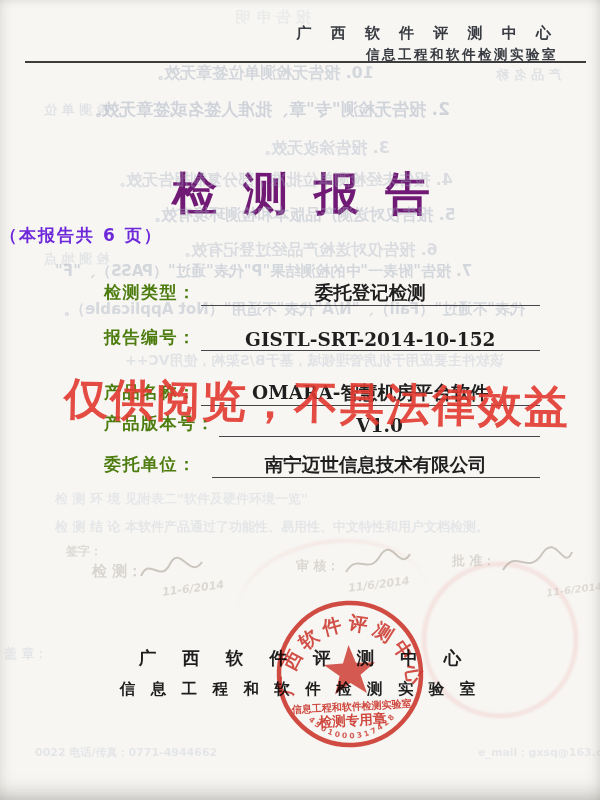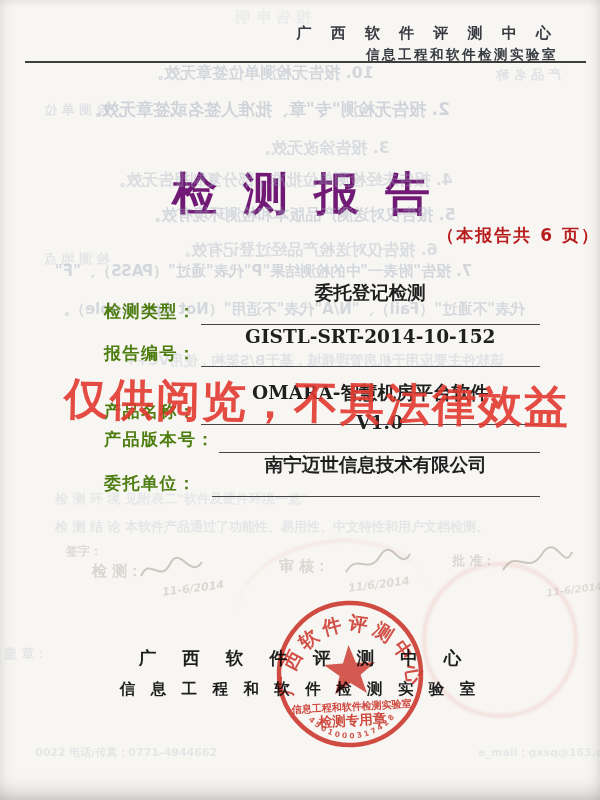--- a/index.html
+++ b/index.html
@@ -15,26 +15,26 @@
   }
   
   .hdr{position:absolute;right:42px;text-align:right;color:#383b41;font-weight:700;white-space:nowrap;}
   .hdr-org{top:24px;font-size:15px;letter-spacing:7px;}
   .hdr-lab{top:46px;font-size:13.5px;letter-spacing:2.5px;}
   .hdr-rule{position:absolute;top:61px;left:25px;right:14px;height:2px;background:#3d3d3d;}
   
   .doc-title{position:absolute;top:164px;left:0;right:0;text-align:center;
     font-size:45px;font-weight:700;letter-spacing:26px;padding-left:28px;color:#701a75;
     font-family:"DejaVu Serif","Liberation Serif",serif;}
-  .pages-note{position:absolute;top:224px;left:0;right:0;text-align:right;
-    font-size:17px;letter-spacing:2px;color:#b91c1c;font-weight:600;}
+  .pages-note{position:absolute;top:224px;left:0;right:12px;text-align:left;
+    font-size:17px;letter-spacing:2px;color:#6d28d9;font-weight:600;}
   
   .field{position:absolute;left:104px;width:436px;display:flex;align-items:flex-end;z-index:3;}
   .flabel{font-size:17px;font-weight:700;letter-spacing:1.5px;color:#4d7c0f;white-space:nowrap;padding-bottom:2px;}
-  .fvalue{flex:1;text-align:center;border-bottom:1.6px solid #46464a;padding-bottom:19px;margin-left:4px;
+  .fvalue{flex:1;text-align:center;border-bottom:1.6px solid #46464a;padding-bottom:0;margin-left:4px;
     font-size:18.5px;font-weight:600;color:#1f1f1f;white-space:nowrap;
     font-family:"DejaVu Serif","Liberation Serif",serif;}
   
   .watermark{position:absolute;left:64px;top:374px;z-index:6;font-size:44px;font-weight:800;
     letter-spacing:2px;white-space:nowrap;transform:rotate(1deg);opacity:.9;}
   
   .bt{position:absolute;white-space:nowrap;color:#a3adbe;font-weight:700;filter:blur(.5px);z-index:1;}
   .mir{transform:scaleX(-1);}
   
   .sig{position:absolute;color:#a8a199;font-weight:600;white-space:nowrap;z-index:2;}
@@ -108,21 +108,21 @@
 
   <div class="watermark" id="wm" style="color: rgb(226, 58, 48);">仅供阅览，不具法律效益</div>
 
   <div class="sig" style="left:66px;top:543px;font-size:12px;opacity:.32;">签字：</div>
   <div class="sig" style="left:92px;top:562px;font-size:15px;opacity:.38;">检 测：</div>
   <svg class="squig" style="left:136px;top:552px;" width="70" height="34">
     <path d="M5,24 C14,4 24,32 34,12 S54,28 66,10" stroke="#a89f94" stroke-width="2" fill="none"></path>
   </svg>
   <div class="sig sig-date" style="left:162px;top:582px;font-size:11px;opacity:.38;">11-6/2014</div>
 
-  <div class="sig" style="left:279px;top:557px;font-size:15px;opacity:.36;">审 核：</div>
+  <div class="sig" style="left:296px;top:557px;font-size:13px;opacity:.36;">审 核：</div>
   <svg class="squig" style="left:342px;top:546px;" width="72" height="34">
     <path d="M4,26 C16,6 26,30 38,10 S58,26 68,8" stroke="#a89f94" stroke-width="2" fill="none"></path>
   </svg>
   <div class="sig sig-date" style="left:348px;top:578px;font-size:11px;opacity:.36;">11/6/2014</div>
 
   <div class="sig" style="left:452px;top:552px;font-size:13px;opacity:.36;">批 准：</div>
   <svg class="squig" style="left:498px;top:542px;" width="78" height="38">
     <path d="M5,28 C18,6 30,34 44,12 S66,30 74,10" stroke="#a89f94" stroke-width="2" fill="none"></path>
   </svg>
   <div class="sig sig-date" style="left:546px;top:584px;font-size:10px;opacity:.34;">11-6/2014</div>

